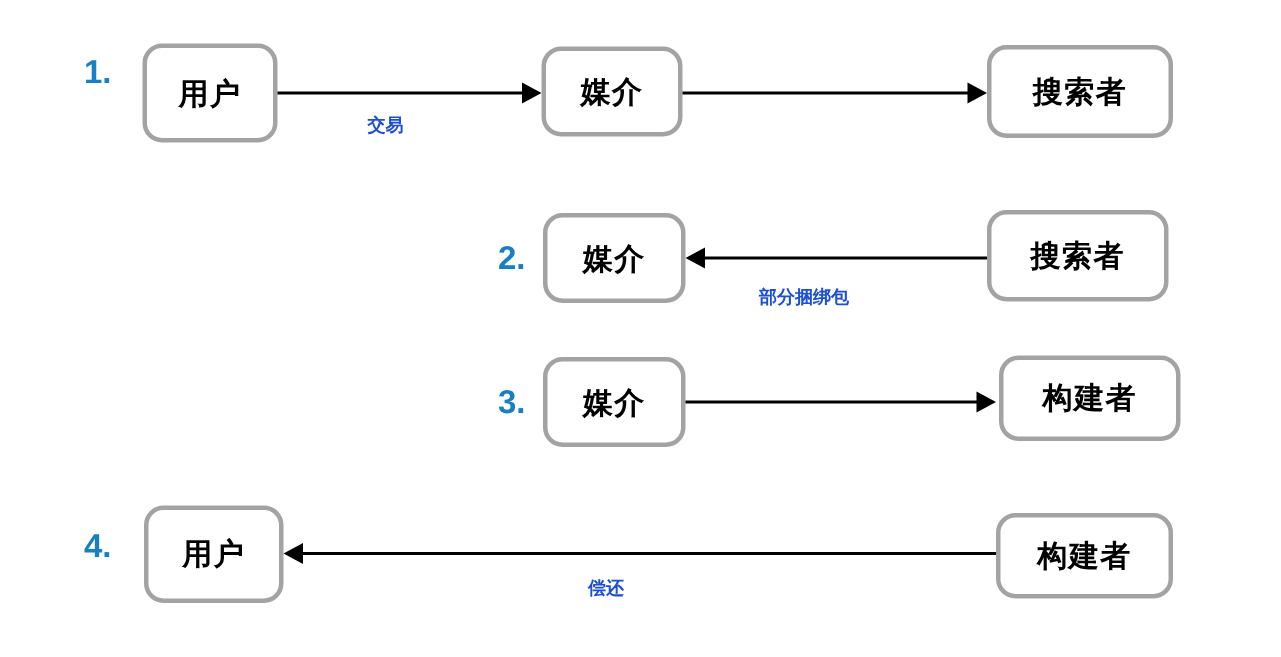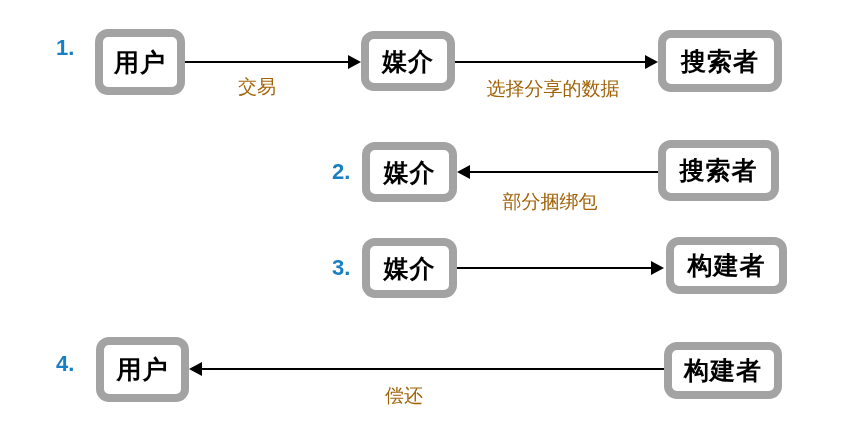--- a/index.html
+++ b/index.html
@@ -19,27 +19,27 @@
   .step-number {
     position: absolute;
     color: var(--accent);
     font-size: 22px;
     font-weight: 700;
     line-height: 1;
   }
   .node {
     position: absolute;
     box-sizing: border-box;
-    border: 8px solid #a3a3a3;
+    border: 3px solid #a3a3a3;
     border-radius: 13px;
     background: #ffffff;
     display: flex;
     align-items: center;
     justify-content: center;
-    font-size: 25px;
+    font-size: 20px;
     font-weight: 700;
     color: #000000;
     letter-spacing: 1px;
     white-space: nowrap;
   }
   .arrow {
     position: absolute;
     height: 14px;
   }
   .arrow .shaft {
@@ -56,23 +56,23 @@
     width: 0;
     height: 0;
     border-top: 7px solid transparent;
     border-bottom: 7px solid transparent;
   }
   .arrow.right .head { right: 0; border-left: 13px solid #000000; }
   .arrow.left  .head { left: 0;  border-right: 13px solid #000000; }
   .edge-label {
     position: absolute;
     transform: translateX(-50%);
-    font-size: 19px;
-    font-weight: 400;
-    color: #a16207;
+    font-size: 12px;
+    font-weight: 700;
+    color: #1d4ed8;
     white-space: nowrap;
     line-height: 1;
   }
 </style>
 </head>
 <body>
 
 <div class="canvas">
 
   <div class="step-number" style="left:56px; top:37px;">1.</div>
@@ -80,30 +80,29 @@
   <div class="arrow right" style="left:185px; top:55px; width:176px;">
       <i class="shaft"></i>
       <i class="head"></i>
     </div>
   <div class="edge-label" style="left:257px; top:77px;">交易</div>
   <div class="node" style="left:361px; top:31px; width:94px; height:60px;">媒介</div>
   <div class="arrow right" style="left:455px; top:55px; width:203px;">
       <i class="shaft"></i>
       <i class="head"></i>
     </div>
-  <div class="edge-label" style="left:553px; top:79px;">选择分享的数据</div>
   <div class="node" style="left:658px; top:30px; width:124px; height:62px;">搜索者</div>
 
   <div class="step-number" style="left:332px; top:161px;">2.</div>
   <div class="node" style="left:362px; top:142px; width:95px; height:60px;">媒介</div>
   <div class="arrow left" style="left:457px; top:165px; width:201px;">
       <i class="shaft"></i>
       <i class="head"></i>
     </div>
-  <div class="edge-label" style="left:550px; top:192px;">部分捆绑包</div>
+  <div class="edge-label" style="left:536px; top:192px;">部分捆绑包</div>
   <div class="node" style="left:658px; top:140px; width:121px; height:61px;">搜索者</div>
 
   <div class="step-number" style="left:332px; top:257px;">3.</div>
   <div class="node" style="left:362px; top:238px; width:95px; height:60px;">媒介</div>
   <div class="arrow right" style="left:457px; top:261px; width:207px;">
       <i class="shaft"></i>
       <i class="head"></i>
     </div>
   <div class="node" style="left:666px; top:237px; width:121px; height:57px;">构建者</div>
 

